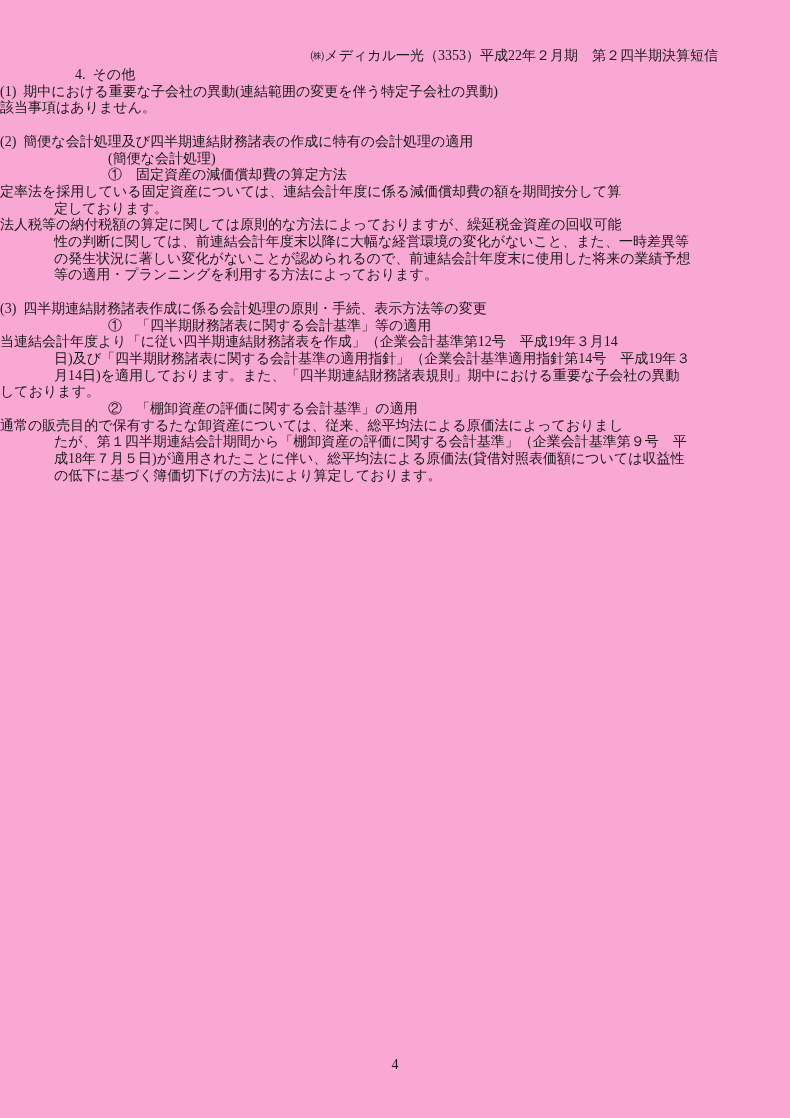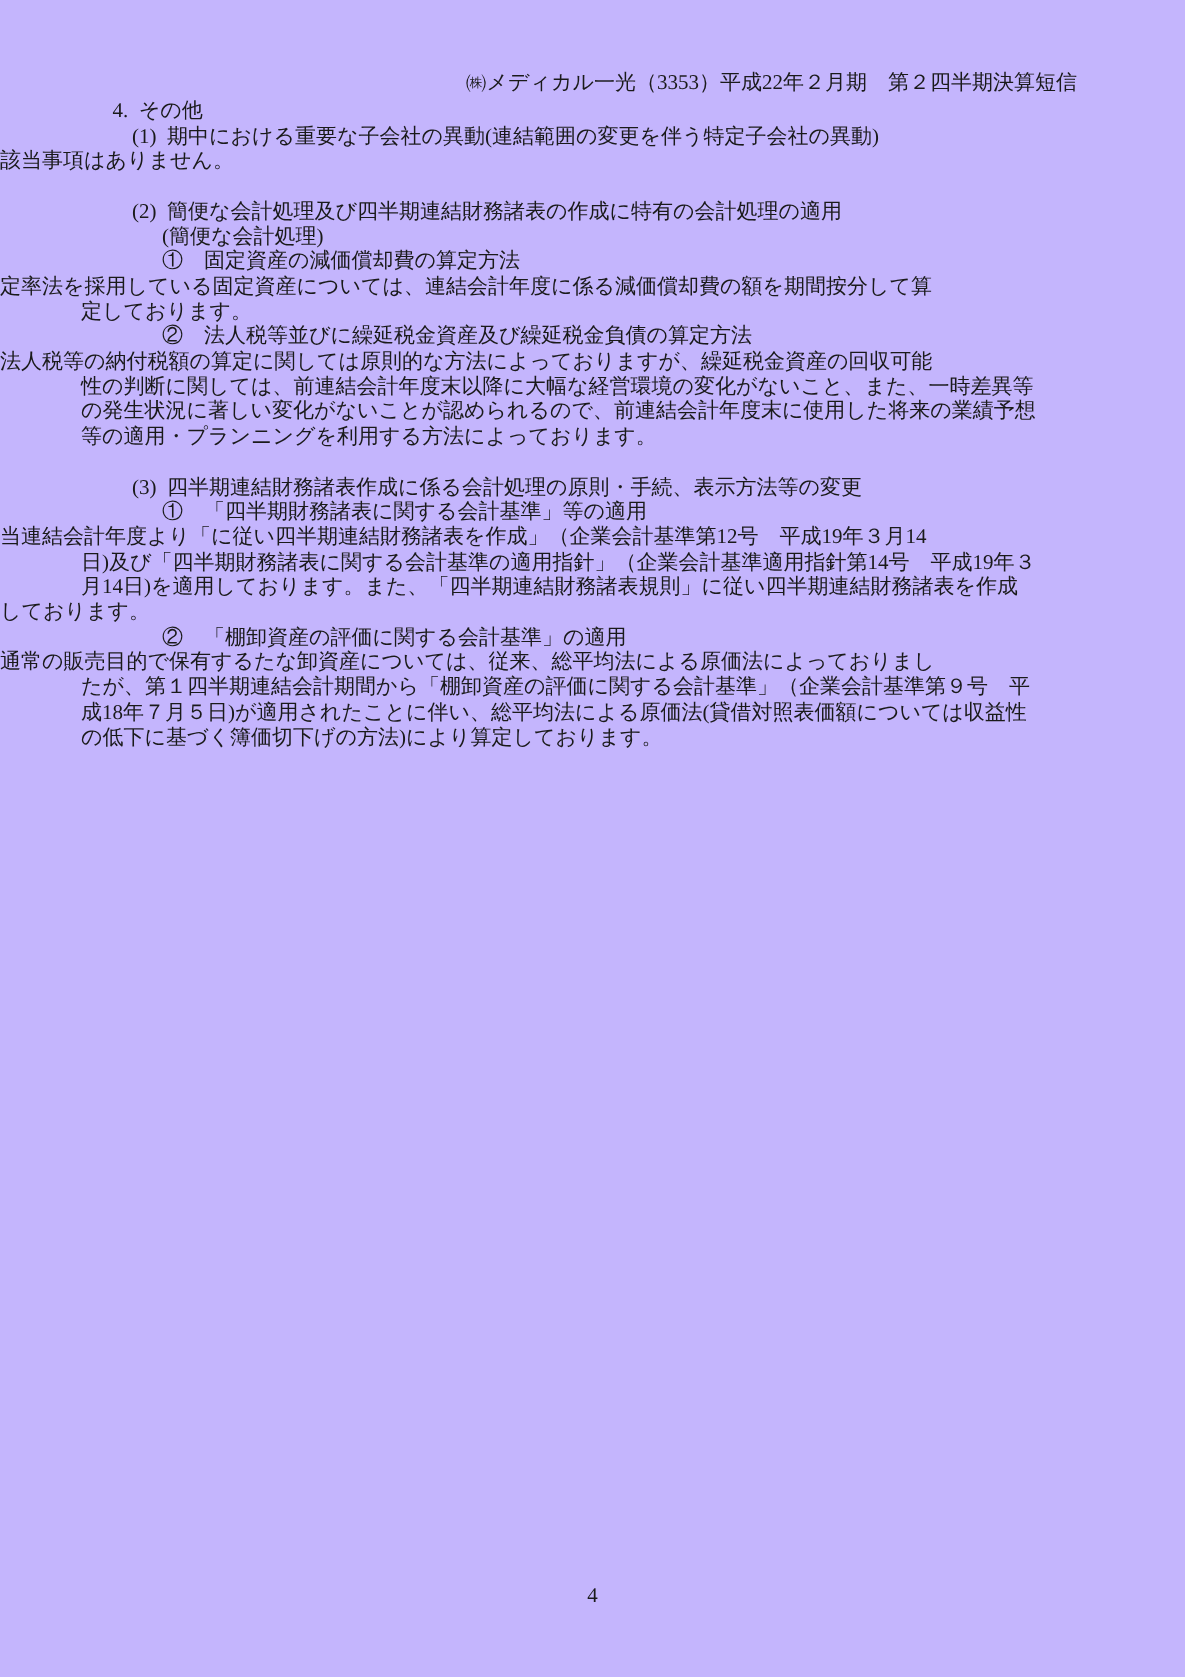--- a/index.html
+++ b/index.html
@@ -1,21 +1,21 @@
 <!DOCTYPE html>
 <html lang="ja"><head>
 <meta charset="utf-8">
 <style>
   * { margin: 0; padding: 0; box-sizing: border-box; }
   html, body { background: #e8e8e8; }
   .page {
     position: relative;
     width: 790px;
     height: 1118px;
-    background: #c4b5fd;
+    background: #f9a8d4;
     font-family: "Liberation Serif", "DejaVu Serif", serif;
     color: #1a1a1a;
     overflow: hidden;
   }
   .header-line {
     position: absolute;
     top: 47px;
     left: 0;
     right: 72px;
     text-align: right;
@@ -30,21 +30,21 @@
     right: 0;
   }
   .line {
     font-size: 14px;
     line-height: 16.7px;
     white-space: pre;
     font-family: Liberation Serif, serif;
   }
   .spacer { height: 16.7px; }
   .l-sec   { padding-left: 75px; }   
-  .l-num   { padding-left: 88px; }   
+  .l-num   { }   
   .l-sub   { padding-left: 108px; }   
   .l-first { }  
   .l-cont  { padding-left: 54px; }   
   .footer-line {
     position: absolute;
     top: 1056px;
     left: 0;
     right: 0;
     text-align: center;
     font-size: 14px;
@@ -67,34 +67,33 @@
 
     <div class="spacer"></div>
 
     <div class="line l-num">(2)  簡便な会計処理及び四半期連結財務諸表の作成に特有の会計処理の適用</div>
     <div class="line l-sub">(簡便な会計処理)</div>
 
     <div class="line l-sub">①　固定資産の減価償却費の算定方法</div>
     <div class="line l-first">定率法を採用している固定資産については、連結会計年度に係る減価償却費の額を期間按分して算</div>
     <div class="line l-cont">定しております。</div>
 
-    <div class="line l-sub">②　法人税等並びに繰延税金資産及び繰延税金負債の算定方法</div>
     <div class="line l-first">法人税等の納付税額の算定に関しては原則的な方法によっておりますが、繰延税金資産の回収可能</div>
     <div class="line l-cont">性の判断に関しては、前連結会計年度末以降に大幅な経営環境の変化がないこと、また、一時差異等</div>
     <div class="line l-cont">の発生状況に著しい変化がないことが認められるので、前連結会計年度末に使用した将来の業績予想</div>
     <div class="line l-cont">等の適用・プランニングを利用する方法によっております。</div>
 
     <div class="spacer"></div>
 
     <div class="line l-num">(3)  四半期連結財務諸表作成に係る会計処理の原則・手続、表示方法等の変更</div>
 
     <div class="line l-sub">①　「四半期財務諸表に関する会計基準」等の適用</div>
     <div class="line l-first">当連結会計年度より「に従い四半期連結財務諸表を作成」（企業会計基準第12号　平成19年３月14</div>
     <div class="line l-cont">日)及び「四半期財務諸表に関する会計基準の適用指針」（企業会計基準適用指針第14号　平成19年３</div>
-    <div class="line l-cont">月14日)を適用しております。また、「四半期連結財務諸表規則」に従い四半期連結財務諸表を作成</div>
+    <div class="line l-cont">月14日)を適用しております。また、「四半期連結財務諸表規則」期中における重要な子会社の異動</div>
     <div class="line l-first">しております。</div>
 
     <div class="line l-sub">②　「棚卸資産の評価に関する会計基準」の適用</div>
     <div class="line l-first">通常の販売目的で保有するたな卸資産については、従来、総平均法による原価法によっておりまし</div>
     <div class="line l-cont">たが、第１四半期連結会計期間から「棚卸資産の評価に関する会計基準」（企業会計基準第９号　平</div>
     <div class="line l-cont">成18年７月５日)が適用されたことに伴い、総平均法による原価法(貸借対照表価額については収益性</div>
     <div class="line l-cont">の低下に基づく簿価切下げの方法)により算定しております。</div>
 
   </div>
 

